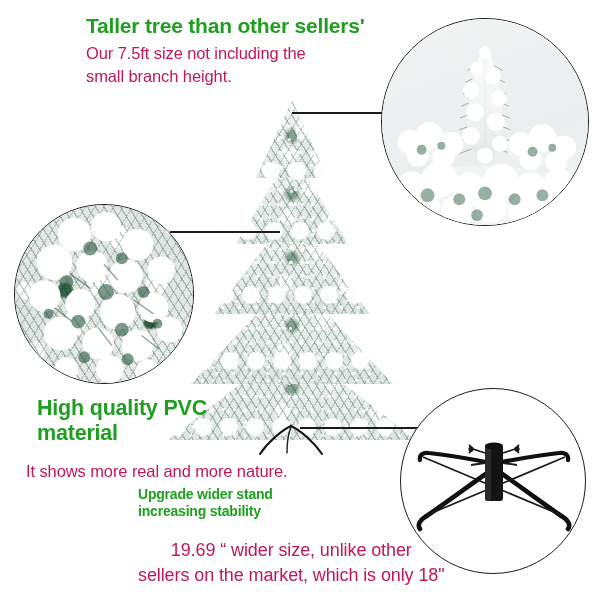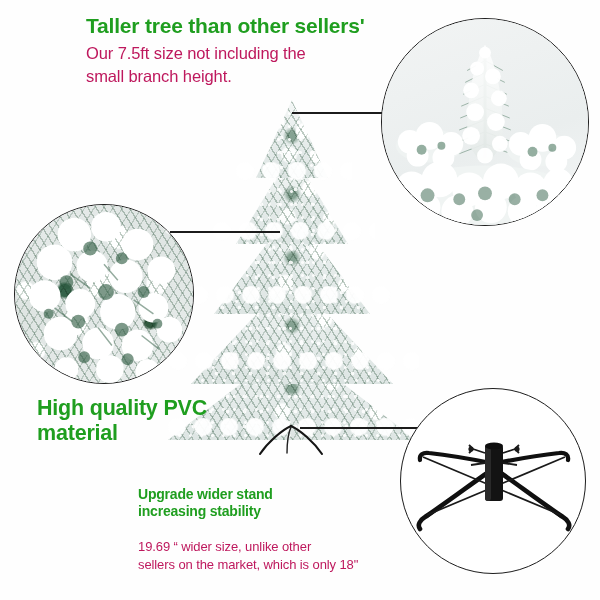--- a/index.html
+++ b/index.html
@@ -34,21 +34,21 @@
     letter-spacing:-0.1px;
   }
 
   #hl-taller{ left:86px; top:14px; font-size:21px; }
   #bc-taller{ left:86px; top:42px; font-size:16.5px; }
 
   #hl-pvc{ left:26px; top:396px; font-size:21.5px;margin-left:11px; }
   #bc-pvc{ left:26px; top:460px; font-size:16.5px; }
 
   #hl-stand{ left:138px; top:486px; font-size:14px; }
-  #bc-stand{ left:138px; top:538px; font-size:13px; }
+  #bc-stand{ left:138px; top:538px; font-size:18px;text-align:center; }
 
   
   .leader{
     position:absolute;
     background:#1b1b1b;
     height:1.6px;
   }
   #leader-top{    left:292px; top:112px; width:110px; }
   #leader-left{   left:170px; top:231px; width:110px; }
   #leader-bottom{ left:300px; top:427px; width:126px; }
@@ -372,19 +372,20 @@
       </g>
     </svg>
   </div>
 
   <div class="headline" id="hl-taller">Taller tree than other sellers'</div>
   <div class="body-copy" id="bc-taller">Our 7.5ft size not including the
 small branch height.</div>
 
   <div class="headline" id="hl-pvc">High quality PVC
 material</div>
+  <div class="body-copy" id="bc-pvc">It shows more real and more nature.</div>
 
   <div class="headline" id="hl-stand">Upgrade wider stand
 increasing stability</div>
   <div class="body-copy" id="bc-stand">19.69  “ wider size, unlike other
 sellers on the market, which is only  18"</div>
 
 </div>
 
 </body></html>

